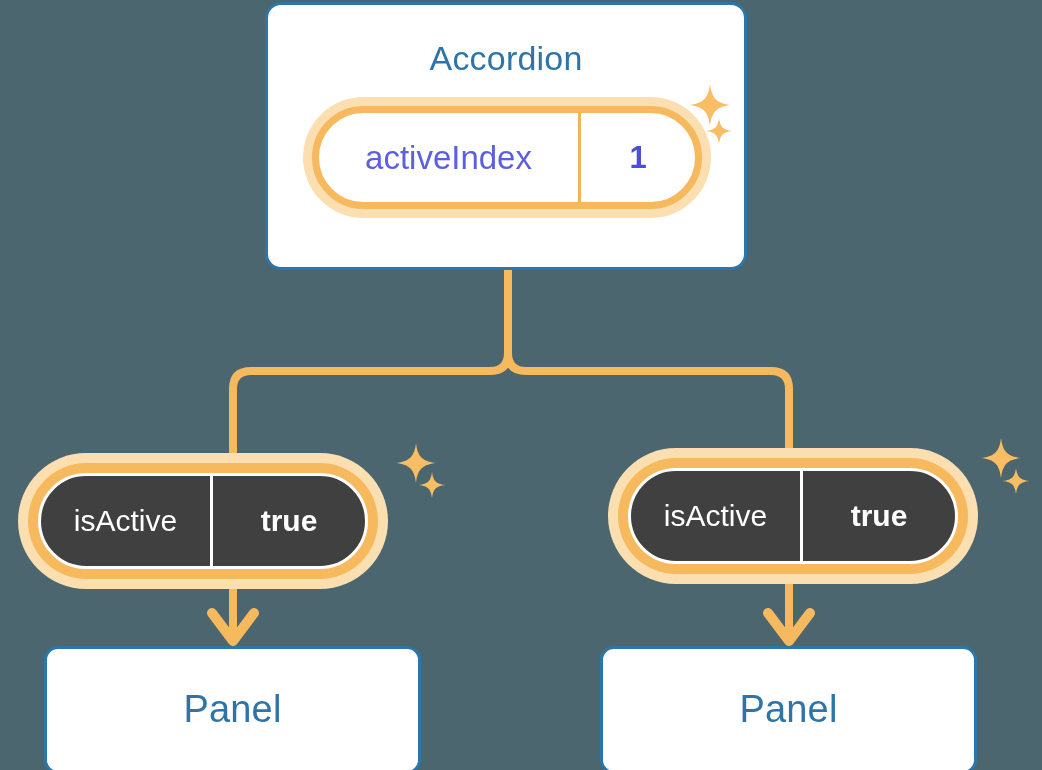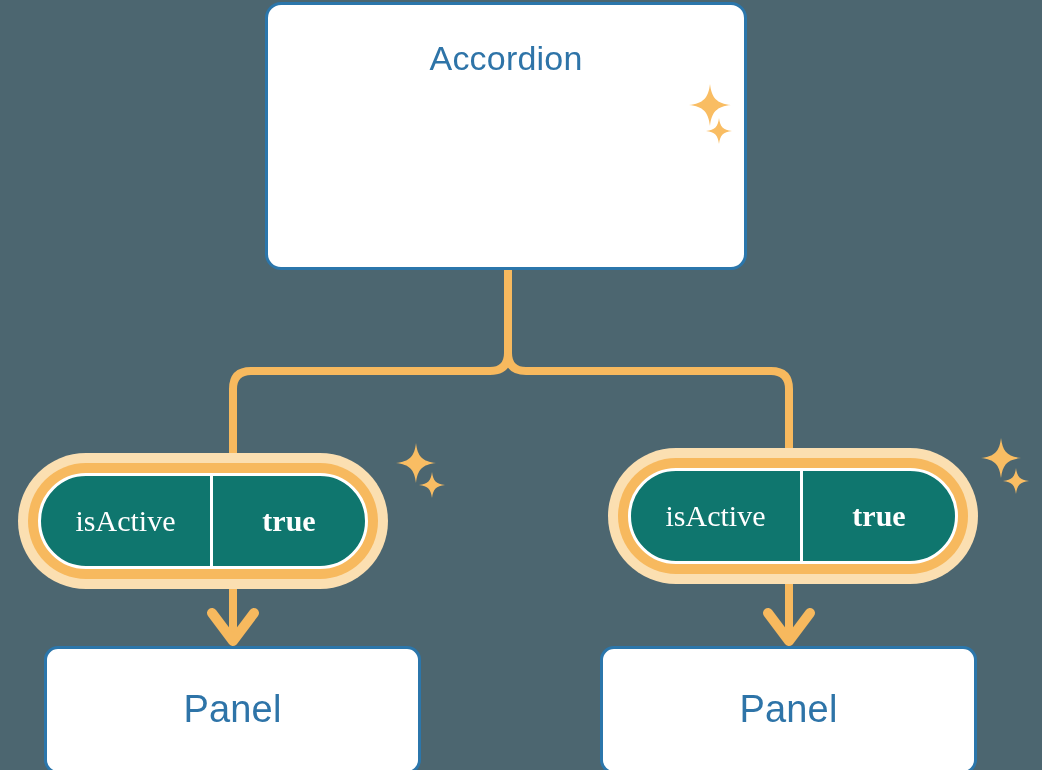--- a/index.html
+++ b/index.html
@@ -118,26 +118,25 @@
     flex: 1 1 auto;
     color: #4a4fd6;
     font-size: 31px;
     font-weight: 700;
   }
 
   
   .pill-purple {
     width: 330px;
     height: 96px;
-    background: #0f766e;
+    background: #404040;
     border: 3px solid #ffffff;
     box-shadow:
       0 0 0 10px #f7b95e,
       0 0 0 20px #fbdfb1;
-    font-family: Liberation Serif, serif;
   }
   .pill-purple .pill-key {
     flex: 0 0 172px;
     color: #ffffff;
     font-size: 30px;
     font-weight: 400;
     border-right: 3px solid #ffffff;
   }
   .pill-purple .pill-val {
     flex: 1 1 auto;
@@ -191,20 +190,24 @@
     <g>
       <line x1="789" y1="574" x2="789" y2="640" stroke="#f7b95e" stroke-width="8" stroke-linecap="butt"></line>
       <path d="M 768 613 L 789 641 L 810 613" fill="none" stroke="#f7b95e" stroke-width="10" stroke-linecap="round" stroke-linejoin="round"></path>
     </g>
   </svg>
 
   <div class="card" id="accordion-card">
     <div class="card-title">Accordion</div>
   </div>
 
+  <div class="pill" id="pill-active-index">
+    <div class="pill-key">activeIndex</div>
+    <div class="pill-val">1</div>
+  </div>
 
   <div class="pill pill-purple" id="pill-is-active-left">
     <div class="pill-key">isActive</div>
     <div class="pill-val">true</div>
   </div>
 
   <div class="card panel-card" id="panel-card-left">
     <div class="card-title">Panel</div>
   </div>
 

